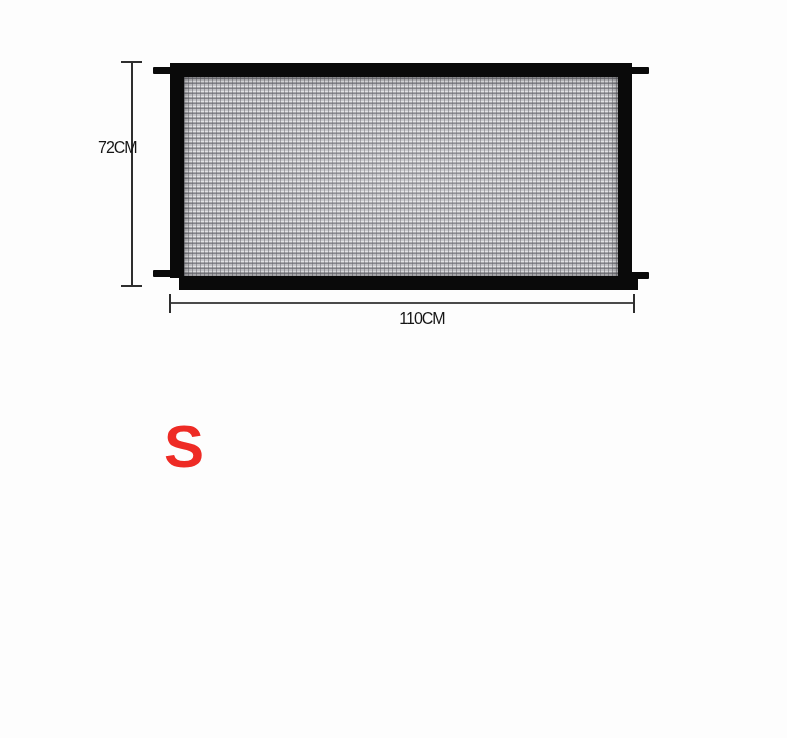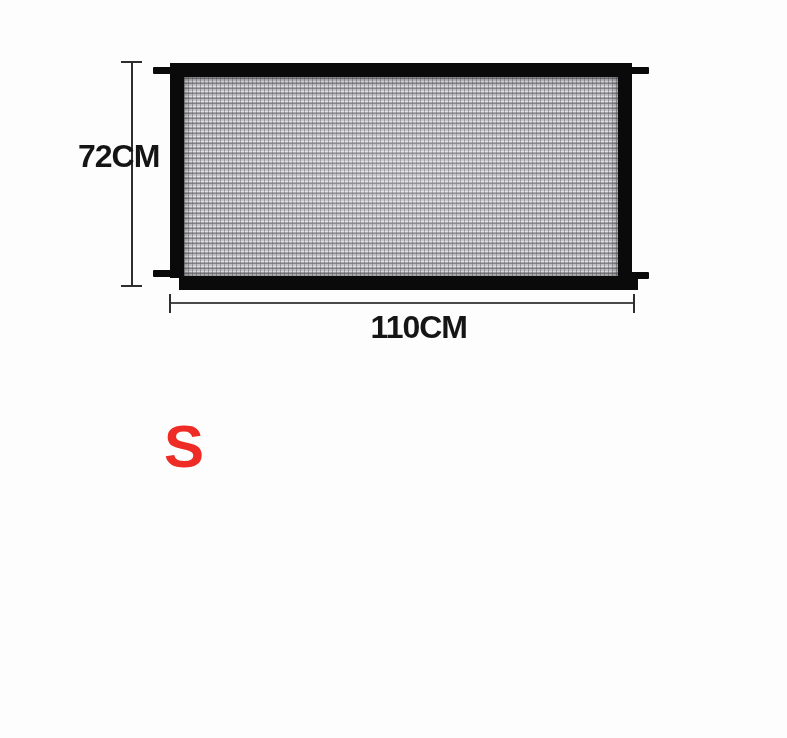--- a/index.html
+++ b/index.html
@@ -55,28 +55,29 @@
   }
   .v-line  { left: 131px; top: 62px;  width: 2px;   height: 224px; }
   .v-cap-top    { left: 121px; top: 61px;  width: 21px; height: 2px; }
   .v-cap-bottom { left: 121px; top: 285px; width: 21px; height: 2px; }
   .h-line  { left: 170px; top: 302px; width: 464px; height: 2px; background: #4a4a4a; }
   .h-cap-left   { left: 169px; top: 294px; width: 2px; height: 19px; }
   .h-cap-right  { left: 633px; top: 294px; width: 2px; height: 19px; }
   .dim-label {
     position: absolute;
     color: #151515;
-    font-size: 32px;
-    font-weight: 700;
+    font-size: 16px;
+    font-weight: 400;
     letter-spacing: -1px;
     line-height: 1;
     white-space: nowrap;
+    margin-left: 20px;
   }
   .height-label { left: 78px;  top: 140px; width: 52px;  text-align: left; }
-  .width-label  { left: 337px; top: 311px; width: 130px; text-align: right; }
+  .width-label  { left: 337px; top: 311px; width: 130px; text-align: center; }
   
   .size-letter {
     position: absolute;
     left: 160px; top: 421px;
     width: 48px;
     text-align: center;
     color: var(--size-red, #ee2b25);
     font-size: 60px;
     font-weight: 800;
     line-height: 0.85;

